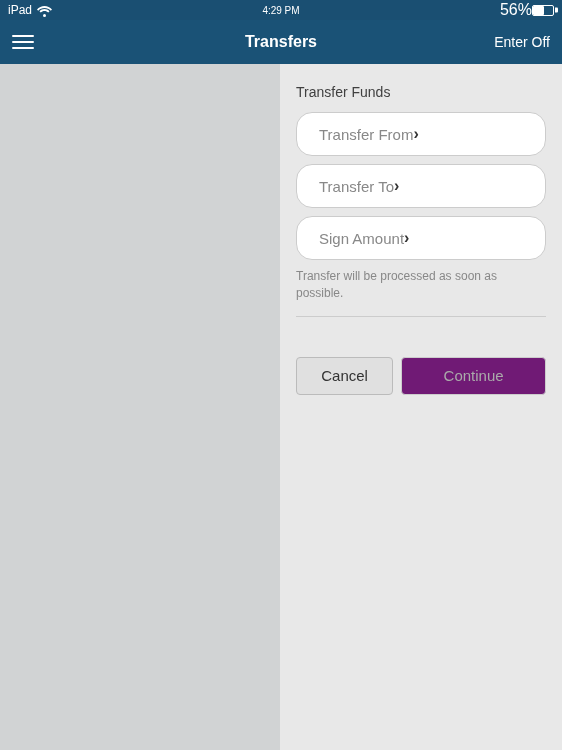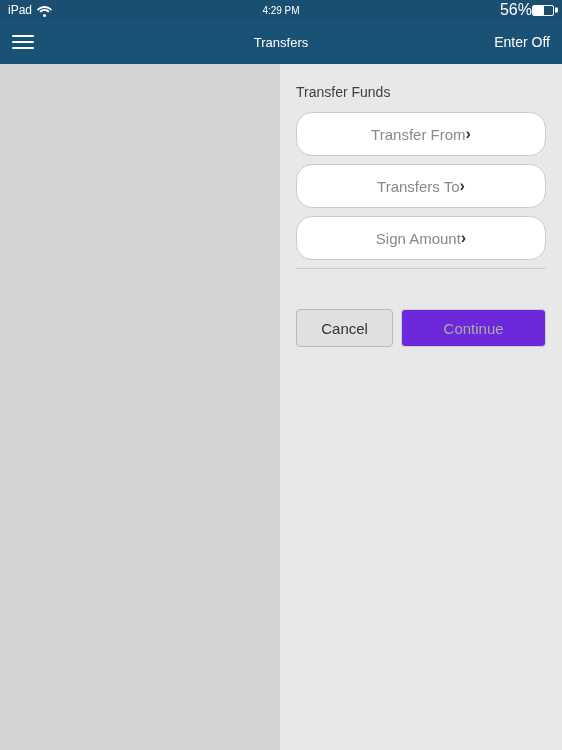--- a/index.html
+++ b/index.html
@@ -98,22 +98,22 @@
 
     .nav-menu-icon span {
       display: block;
       width: 22px;
       height: 2px;
       background: #fff;
       border-radius: 1px;
     }
 
     .nav-title {
-      font-size: 13px;
-      font-weight: normal;
+      font-size: 16px;
+      font-weight: bold;
       color: #fff;
       position: absolute;
       left: 50%;
       transform: translateX(-50%);
     }
 
     .nav-signoff {
       font-size: 14px;
       color: #fff;
       cursor: pointer;
@@ -147,21 +147,21 @@
       color: #404040;
       margin-bottom: 12px;
     }
 
     .form-row {
       background: #fff;
       border: 1px solid #ccc;
       border-radius: 16px;
       display: flex;
       align-items: center;
-      justify-content: center;
+      justify-content: flex-start;
       padding: 0 22px;
       height: 44px;
       margin-bottom: 8px;
       cursor: pointer;
     }
 
     .form-row-label {
       font-size: 15px;
       color: #888;
     }
@@ -199,21 +199,21 @@
       border: 1px solid #bbb;
       border-radius: 4px;
       font-size: 15px;
       color: #333;
       cursor: pointer;
     }
 
     .btn-continue {
       flex: 1.5;
       height: 38px;
-      background: #6d28d9;
+      background: #701a75;
       border: 1px solid #ccc;
       border-radius: 4px;
       font-size: 15px;
       color: #aaa;
       cursor: not-allowed;
     }
   </style>
 </head>
 <body>
 
@@ -251,29 +251,30 @@
 
   <div class="right-panel">
     <div class="section-title">Transfer Funds</div>
 
     <div class="form-row">
       <span class="form-row-label">Transfer From</span>
       <span class="form-row-chevron">›</span>
     </div>
 
     <div class="form-row">
-      <span class="form-row-label">Transfers To</span>
+      <span class="form-row-label">Transfer To</span>
       <span class="form-row-chevron">›</span>
     </div>
 
     <div class="form-row">
       <span class="form-row-label">Sign Amount</span>
       <span class="form-row-chevron">›</span>
     </div>
 
+    <p class="helper-text">Transfer will be processed as soon as possible.</p>
 
     <div class="divider"></div>
 
     <div class="button-row">
       <button class="btn-cancel">Cancel</button>
       <button class="btn-continue" disabled="">Continue</button>
     </div>
   </div>
 </div>
 

